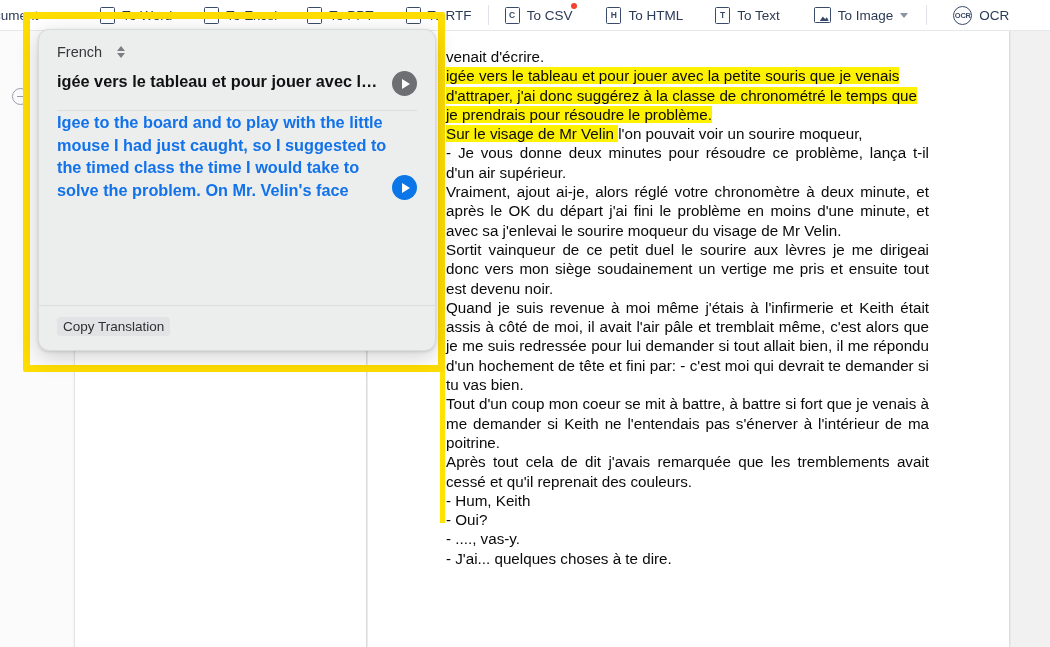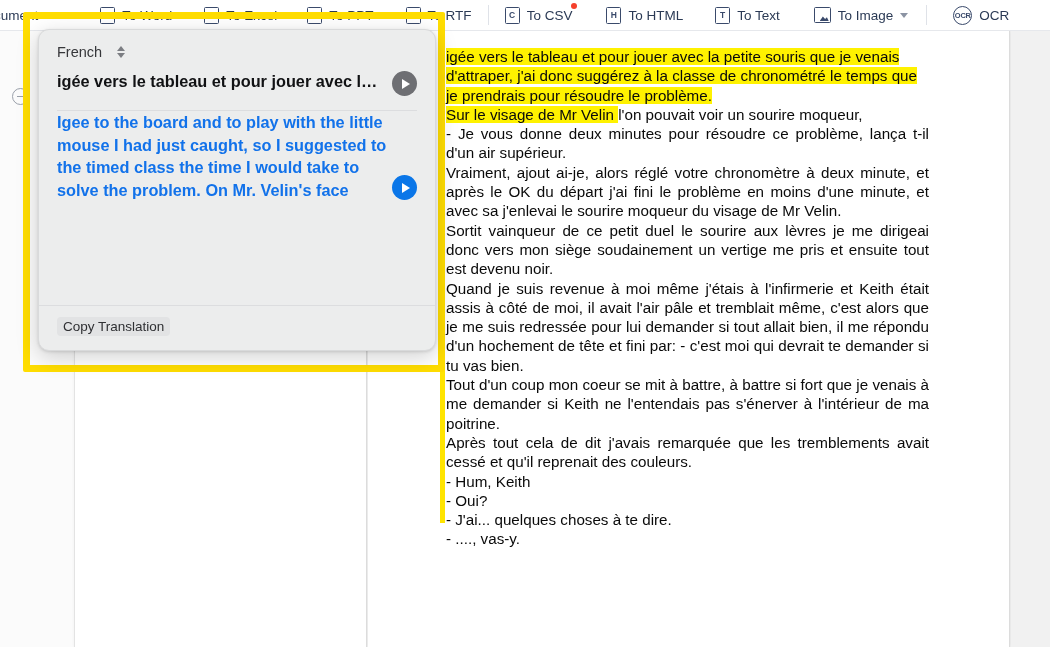--- a/index.html
+++ b/index.html
@@ -370,32 +370,33 @@
     <div class="right-gutter"></div>
     <div class="zoom-out-btn">
         <i></i>
       </div>
   </div>
 
   <div class="side-mark" style="top:155px;height:80px;"></div>
   <div class="side-mark" style="top:228px;height:295px;"></div>
 
   <div class="doc-text" id="doc-text-slot">
+      <p class="nojust"><span>venait d'écrire.</span></p>
       <p class="nojust"><span class="hl">   igée vers le tableau et pour jouer avec la petite souris que je venais d'attraper, j'ai donc suggérez à la classe de chronométré le temps que je prendrais pour résoudre le problème.</span></p>
       <p class="nojust"><span class="hl">Sur le visage de Mr Velin </span><span> l'on pouvait voir un sourire moqueur,</span></p>
       <p><span>- Je vous donne deux minutes pour résoudre ce problème, lança t-il d'un air supérieur.</span></p>
       <p><span>Vraiment, ajout ai-je, alors réglé votre chronomètre à deux minute, et après le OK du départ j'ai fini le problème en moins d'une minute, et avec sa j'enlevai le sourire moqueur du visage de Mr Velin.</span></p>
       <p><span>Sortit vainqueur de ce petit duel le sourire aux lèvres je me dirigeai donc vers mon siège soudainement un vertige me pris et ensuite tout est devenu noir.</span></p>
       <p><span>Quand je suis revenue à moi même j'étais à l'infirmerie et Keith était assis à côté de moi, il avait l'air pâle et tremblait même, c'est alors que je me suis redressée pour lui demander si tout allait bien, il me répondu d'un hochement de tête et fini par: - c'est moi qui devrait te demander si tu vas bien.</span></p>
       <p><span>Tout d'un coup mon coeur se mit à battre, à battre si fort que je venais à me demander si Keith ne l'entendais pas s'énerver à l'intérieur de ma poitrine.</span></p>
       <p><span>Après tout cela de dit j'avais remarquée que les tremblements avait cessé et qu'il reprenait des couleurs.</span></p>
       <p class="nojust"><span>- Hum, Keith</span></p>
       <p class="nojust"><span>- Oui?</span></p>
+      <p class="nojust"><span>- ...., vas-y.</span></p>
       <p class="nojust"><span>- J'ai... quelques choses à te dire.</span></p>
-      <p class="nojust"><span>- ...., vas-y.</span></p>
     </div>
 
   <div class="translate-popup">
 
     <div class="tp-section">
       <div class="lang-row">
         <span class="lang-name">French</span>
         <span class="stepper">
           <i class="up"></i>
             <i class="down"></i>

